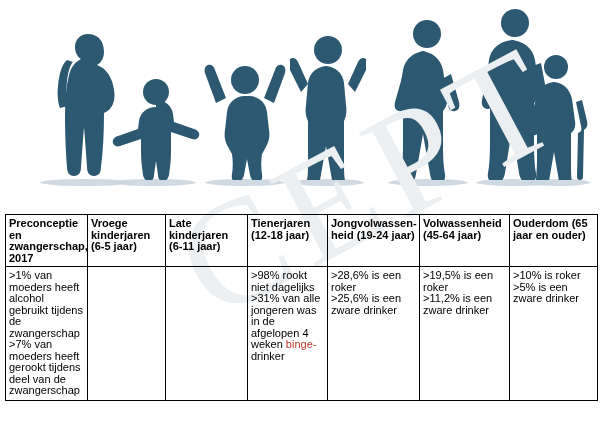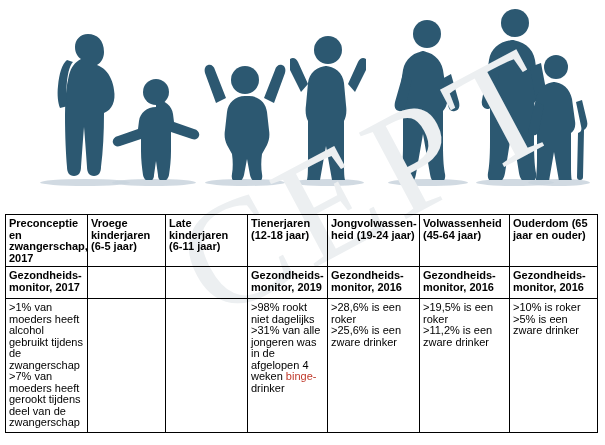--- a/index.html
+++ b/index.html
@@ -203,29 +203,20 @@
         <tr>
           <td class="head">Preconceptie en zwangerschap, 2017</td>
           <td class="head">Vroege kinderjaren (6-5 jaar)</td>
           <td class="head">Late kinderjaren (6-11 jaar)</td>
           <td class="head">Tienerjaren (12-18 jaar)</td>
           <td class="head">Jongvolwassen-<span class="u">heid</span> (19-24 jaar)</td>
           <td class="head">Volwassenheid (45-64 jaar)</td>
           <td class="head">Ouderdom (65 jaar en ouder)</td>
         </tr>
         <tr>
-          <td class="src">Gezondheids-monitor, 2017</td>
-          <td class="src"></td>
-          <td class="src"></td>
-          <td class="src">Gezondheids-monitor, 2019</td>
-          <td class="src">Gezondheids-monitor, 2016</td>
-          <td class="src">Gezondheids-monitor, 2016</td>
-          <td class="src">Gezondheids-monitor, 2016</td>
-        </tr>
-        <tr>
           <td class="body">
             <span class="ln">&gt;1% van moeders heeft alcohol gebruikt tijdens de zwangerschap</span>
             <span class="ln">&gt;7% van moeders heeft gerookt tijdens deel van de zwangerschap</span>
           </td>
           <td class="body"></td>
           <td class="body"></td>
           <td class="body">
             <span class="ln">&gt;98% rookt niet dagelijks</span>
             <span class="ln">&gt;31% van alle jongeren was in de afgelopen 4 weken <span class="red-u">binge-</span>drinker</span>
           </td>

